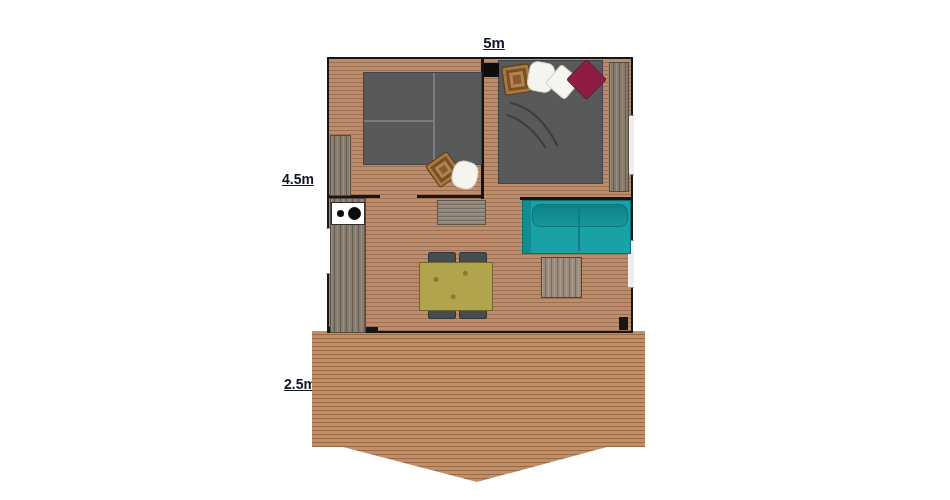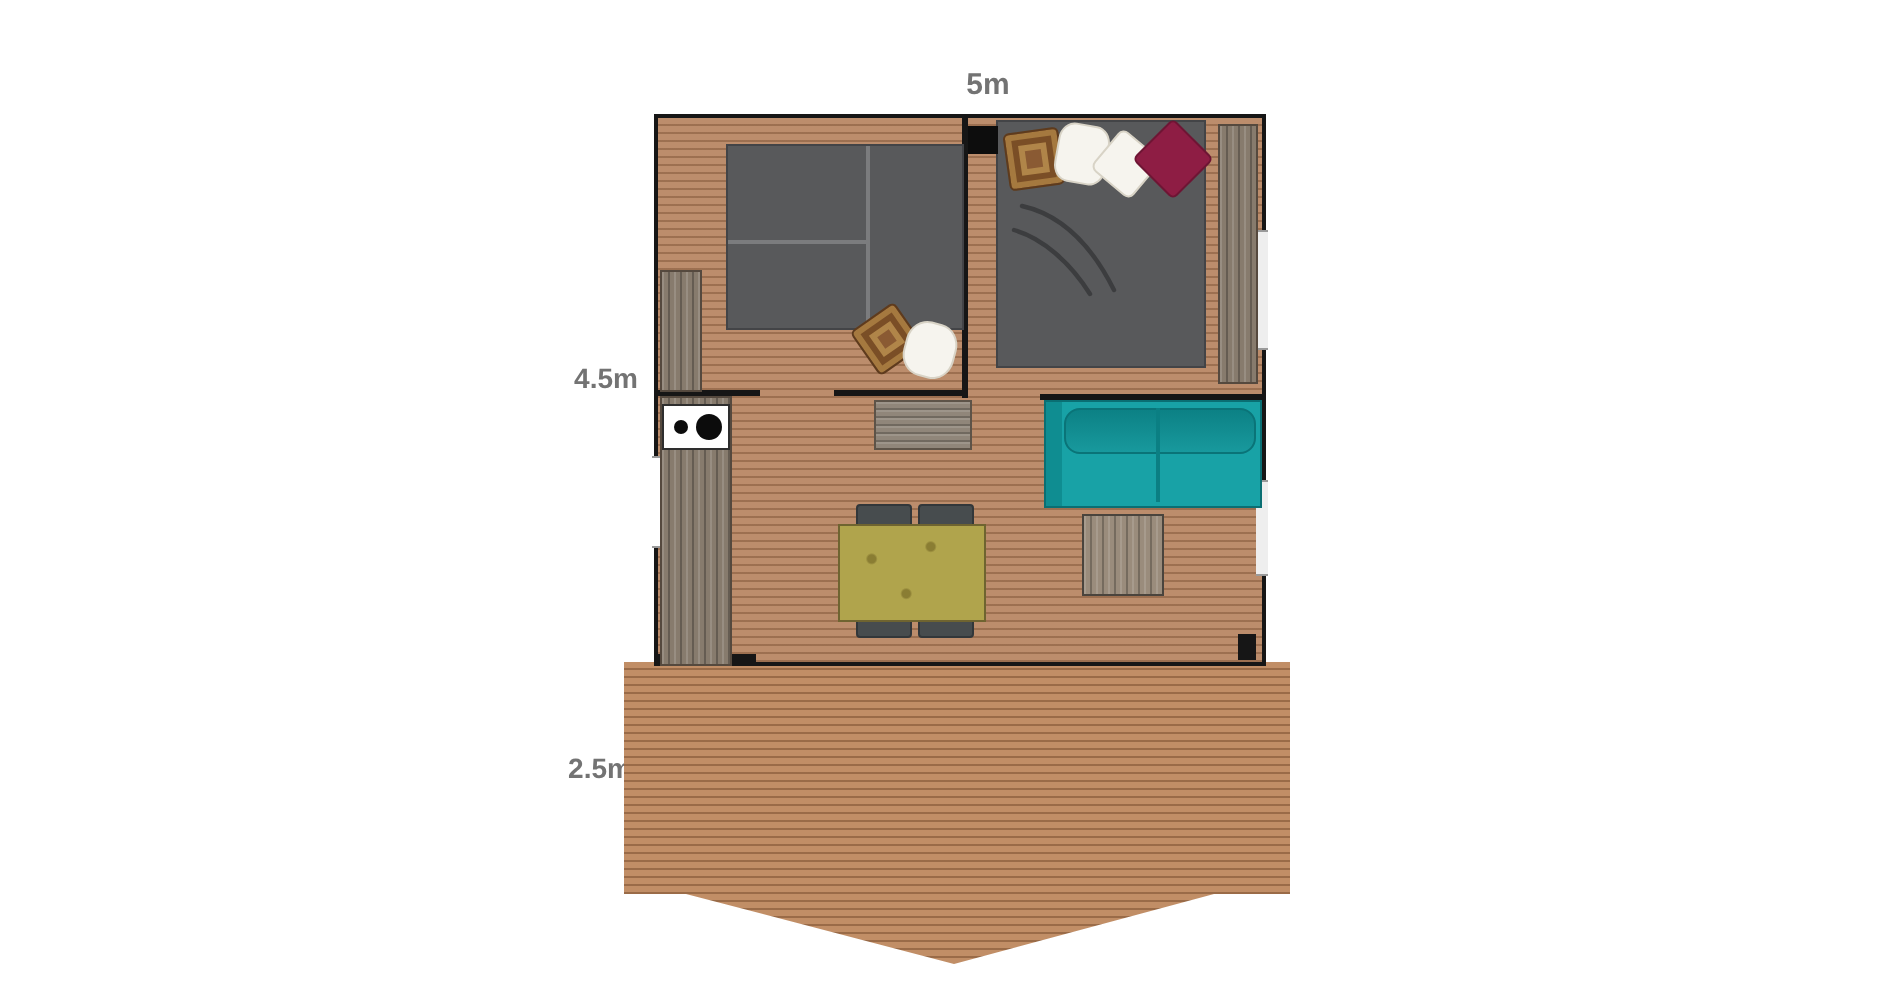--- a/index.html
+++ b/index.html
@@ -1,21 +1,21 @@
 <!DOCTYPE html>
 <html style="--wall: #161616; --floor: #bc8d6c; --deck: #c18e66; --bed: #58595b; --sofa: #18a2a6; --table: #b0a44c; --chair: #474c4e; --pouf: #8a5a33; --pillow-white: #f6f4ee; --pillow-burgundy: #8e1d44; --stove: #ffffff;"><head>
 <meta charset="utf-8">
 <style>
   html,body{margin:0;padding:0;background:#fff;}
   #canvas{position:relative;width:950px;height:500px;background:#ffffff;overflow:hidden;
           font-family:"Liberation Sans",sans-serif;}
   .abs{position:absolute;}
-  .dim-label{position:absolute;font-weight:bold;font-size:14px;color:#737373;line-height:1;}
+  .dim-label{position:absolute;font-weight:bold;font-size:14px;color:#0f172a;line-height:1;text-decoration:underline;}
   #label-width{left:472px;top:35px;width:44px;text-align:center;font-size:15px;}
-  #label-depth{left:282px;top:182px;width:42px;text-align:center;}
+  #label-depth{left:282px;top:172px;width:42px;text-align:left;}
   #label-terrace{left:278px;top:377px;width:44px;text-align:center;}
 
   
   #terrace{left:312px;top:331px;width:333px;height:152px;
     background-color:var(--deck,#c18e66);
     background-image:repeating-linear-gradient(180deg,rgba(0,0,0,0) 0 3px,rgba(90,50,22,.38) 3px 4px);
     clip-path:polygon(0 0,333px 0,333px 116px,295px 116px,165px 151px,31px 116px,0 116px);
     filter:drop-shadow(1px 0 0 #6b4a33) drop-shadow(-1px 0 0 #6b4a33) drop-shadow(0 1px 0 #6b4a33) drop-shadow(0 -1px 0 #6b4a33);}
 
   

